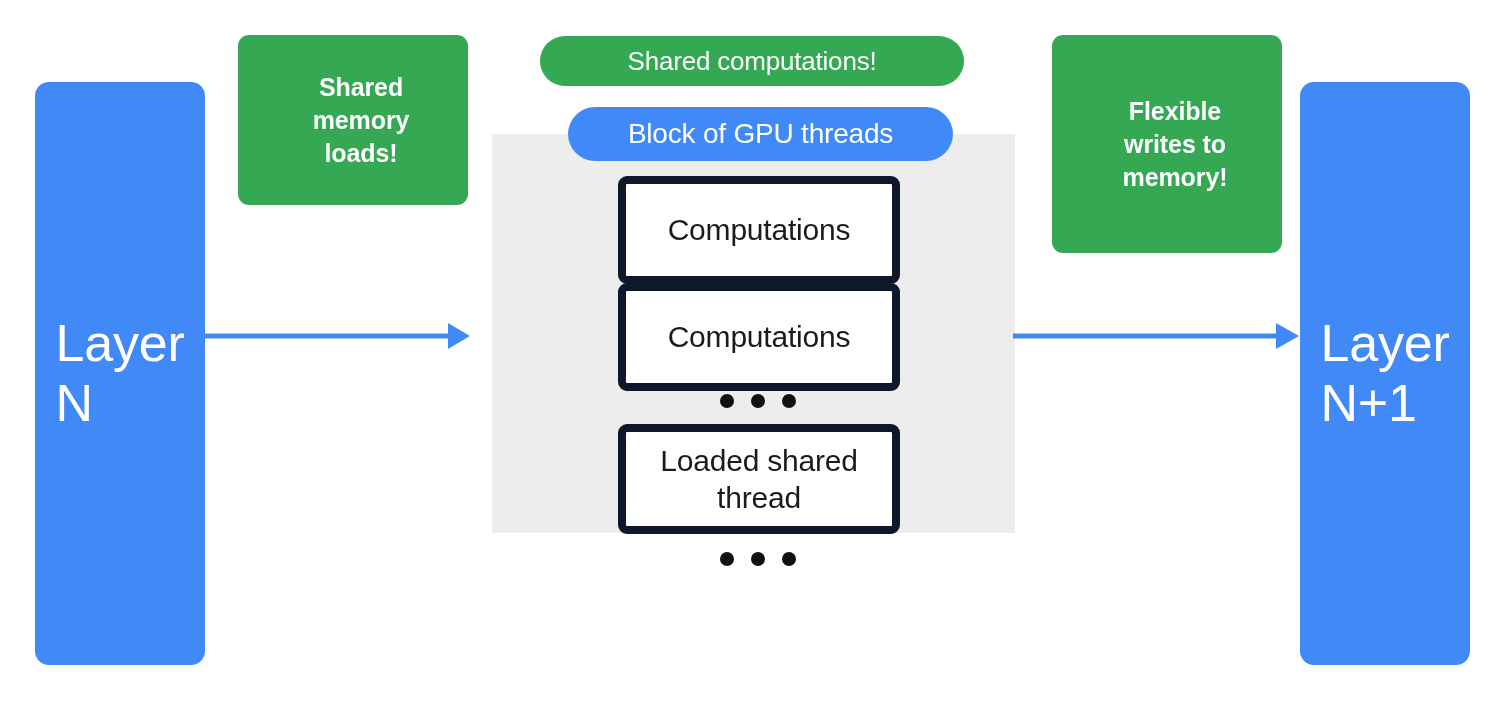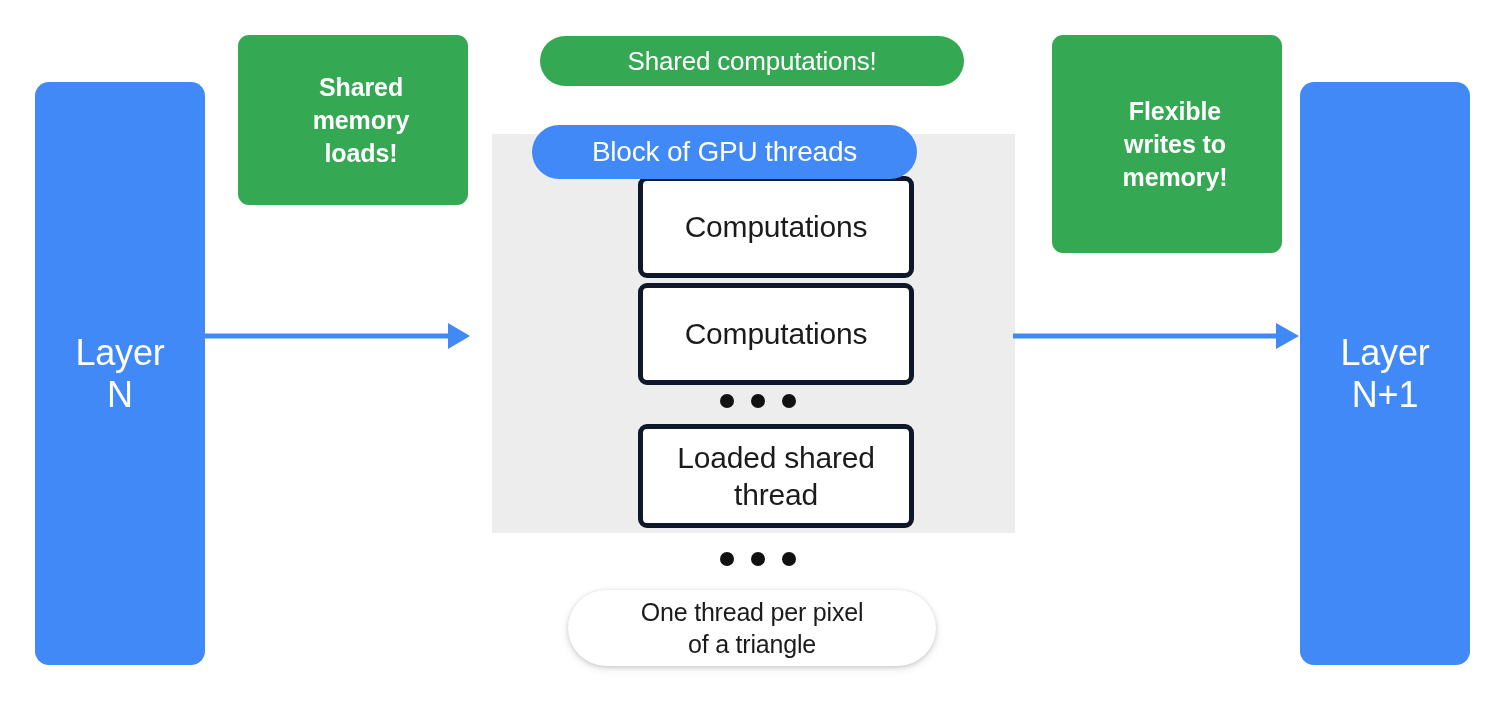--- a/index.html
+++ b/index.html
@@ -20,24 +20,24 @@
 
   
   .layer-slab {
     position: absolute;
     background: #4189F7;
     border-radius: 14px;
     display: flex;
     align-items: center;
     justify-content: center;
     color: #ffffff;
-    font-size: 36px;
+    font-size: 52px;
     line-height: 1.14;
     font-weight: 400;
-    text-align: center;
+    text-align: left;
     white-space: pre-line;
     letter-spacing: -0.2px;
   }
   #layer-n   { left: 35px;   top: 82px; width: 170px; height: 583px; }
   #layer-n1  { left: 1300px; top: 82px; width: 170px; height: 583px; }
 
   
   .callout-green {
     position: absolute;
     background: #35A853;
@@ -68,50 +68,48 @@
     justify-content: center;
     text-align: center;
     letter-spacing: -0.2px;
   }
   #pill-shared-computations {
     left: 540px; top: 36px; width: 424px; height: 50px;
     background: #35A853;
     font-size: 26px;
   }
   #pill-block-threads {
-    left: 532px; top: 107px; width: 385px; height: 54px;
+    left: 568px; top: 107px; width: 385px; height: 54px;
     background: #4189F7;
     font-size: 28px;
-    margin-top: 18px;
   }
 
   
   #gpu-block {
     position: absolute;
     left: 492px; top: 134px;
     width: 523px; height: 399px;
     background: #EDEDED;
   }
 
   
   .thread-box {
     position: absolute;
     background: #ffffff;
-    border: 5px solid #0f172a;
+    border: 8px solid #0f172a;
     border-radius: 9px;
     display: flex;
     align-items: center;
     justify-content: center;
     text-align: center;
     color: #1b1b1b;
     font-size: 30px;
     line-height: 1.24;
     white-space: pre-line;
     letter-spacing: -0.2px;
-    margin-left: 20px;
   }
   #thread-box-1 { left: 618px; top: 176px; width: 266px; height: 92px; }
   #thread-box-2 { left: 618px; top: 283px; width: 266px; height: 92px; }
   #thread-box-3 { left: 618px; top: 424px; width: 266px; height: 94px; }
 
   
   .dots {
     position: absolute;
     display: flex;
     align-items: center;
@@ -186,22 +184,20 @@
   <div class="pill" id="pill-shared-computations">Shared computations!</div>
 
   <div class="pill" id="pill-block-threads">Block of GPU threads</div>
 
   <div class="dots" id="dots-outer">
     <span></span>
     <span></span>
     <span></span>
   </div>
 
-  <div id="thread-note">One thread per pixel
-of a triangle</div>
 
   <svg class="arrow-svg" id="arrow-out" width="290" height="32" viewBox="0 0 290 32">
     <line x1="0" y1="16" x2="266" y2="16" stroke="#4189F7" stroke-width="5"></line>
     <polygon points="263,3 286,16 263,29" fill="#4189F7"></polygon>
   </svg>
 
   <div class="callout-green" id="callout-writes">Flexible
 writes to
 memory!</div>
 

